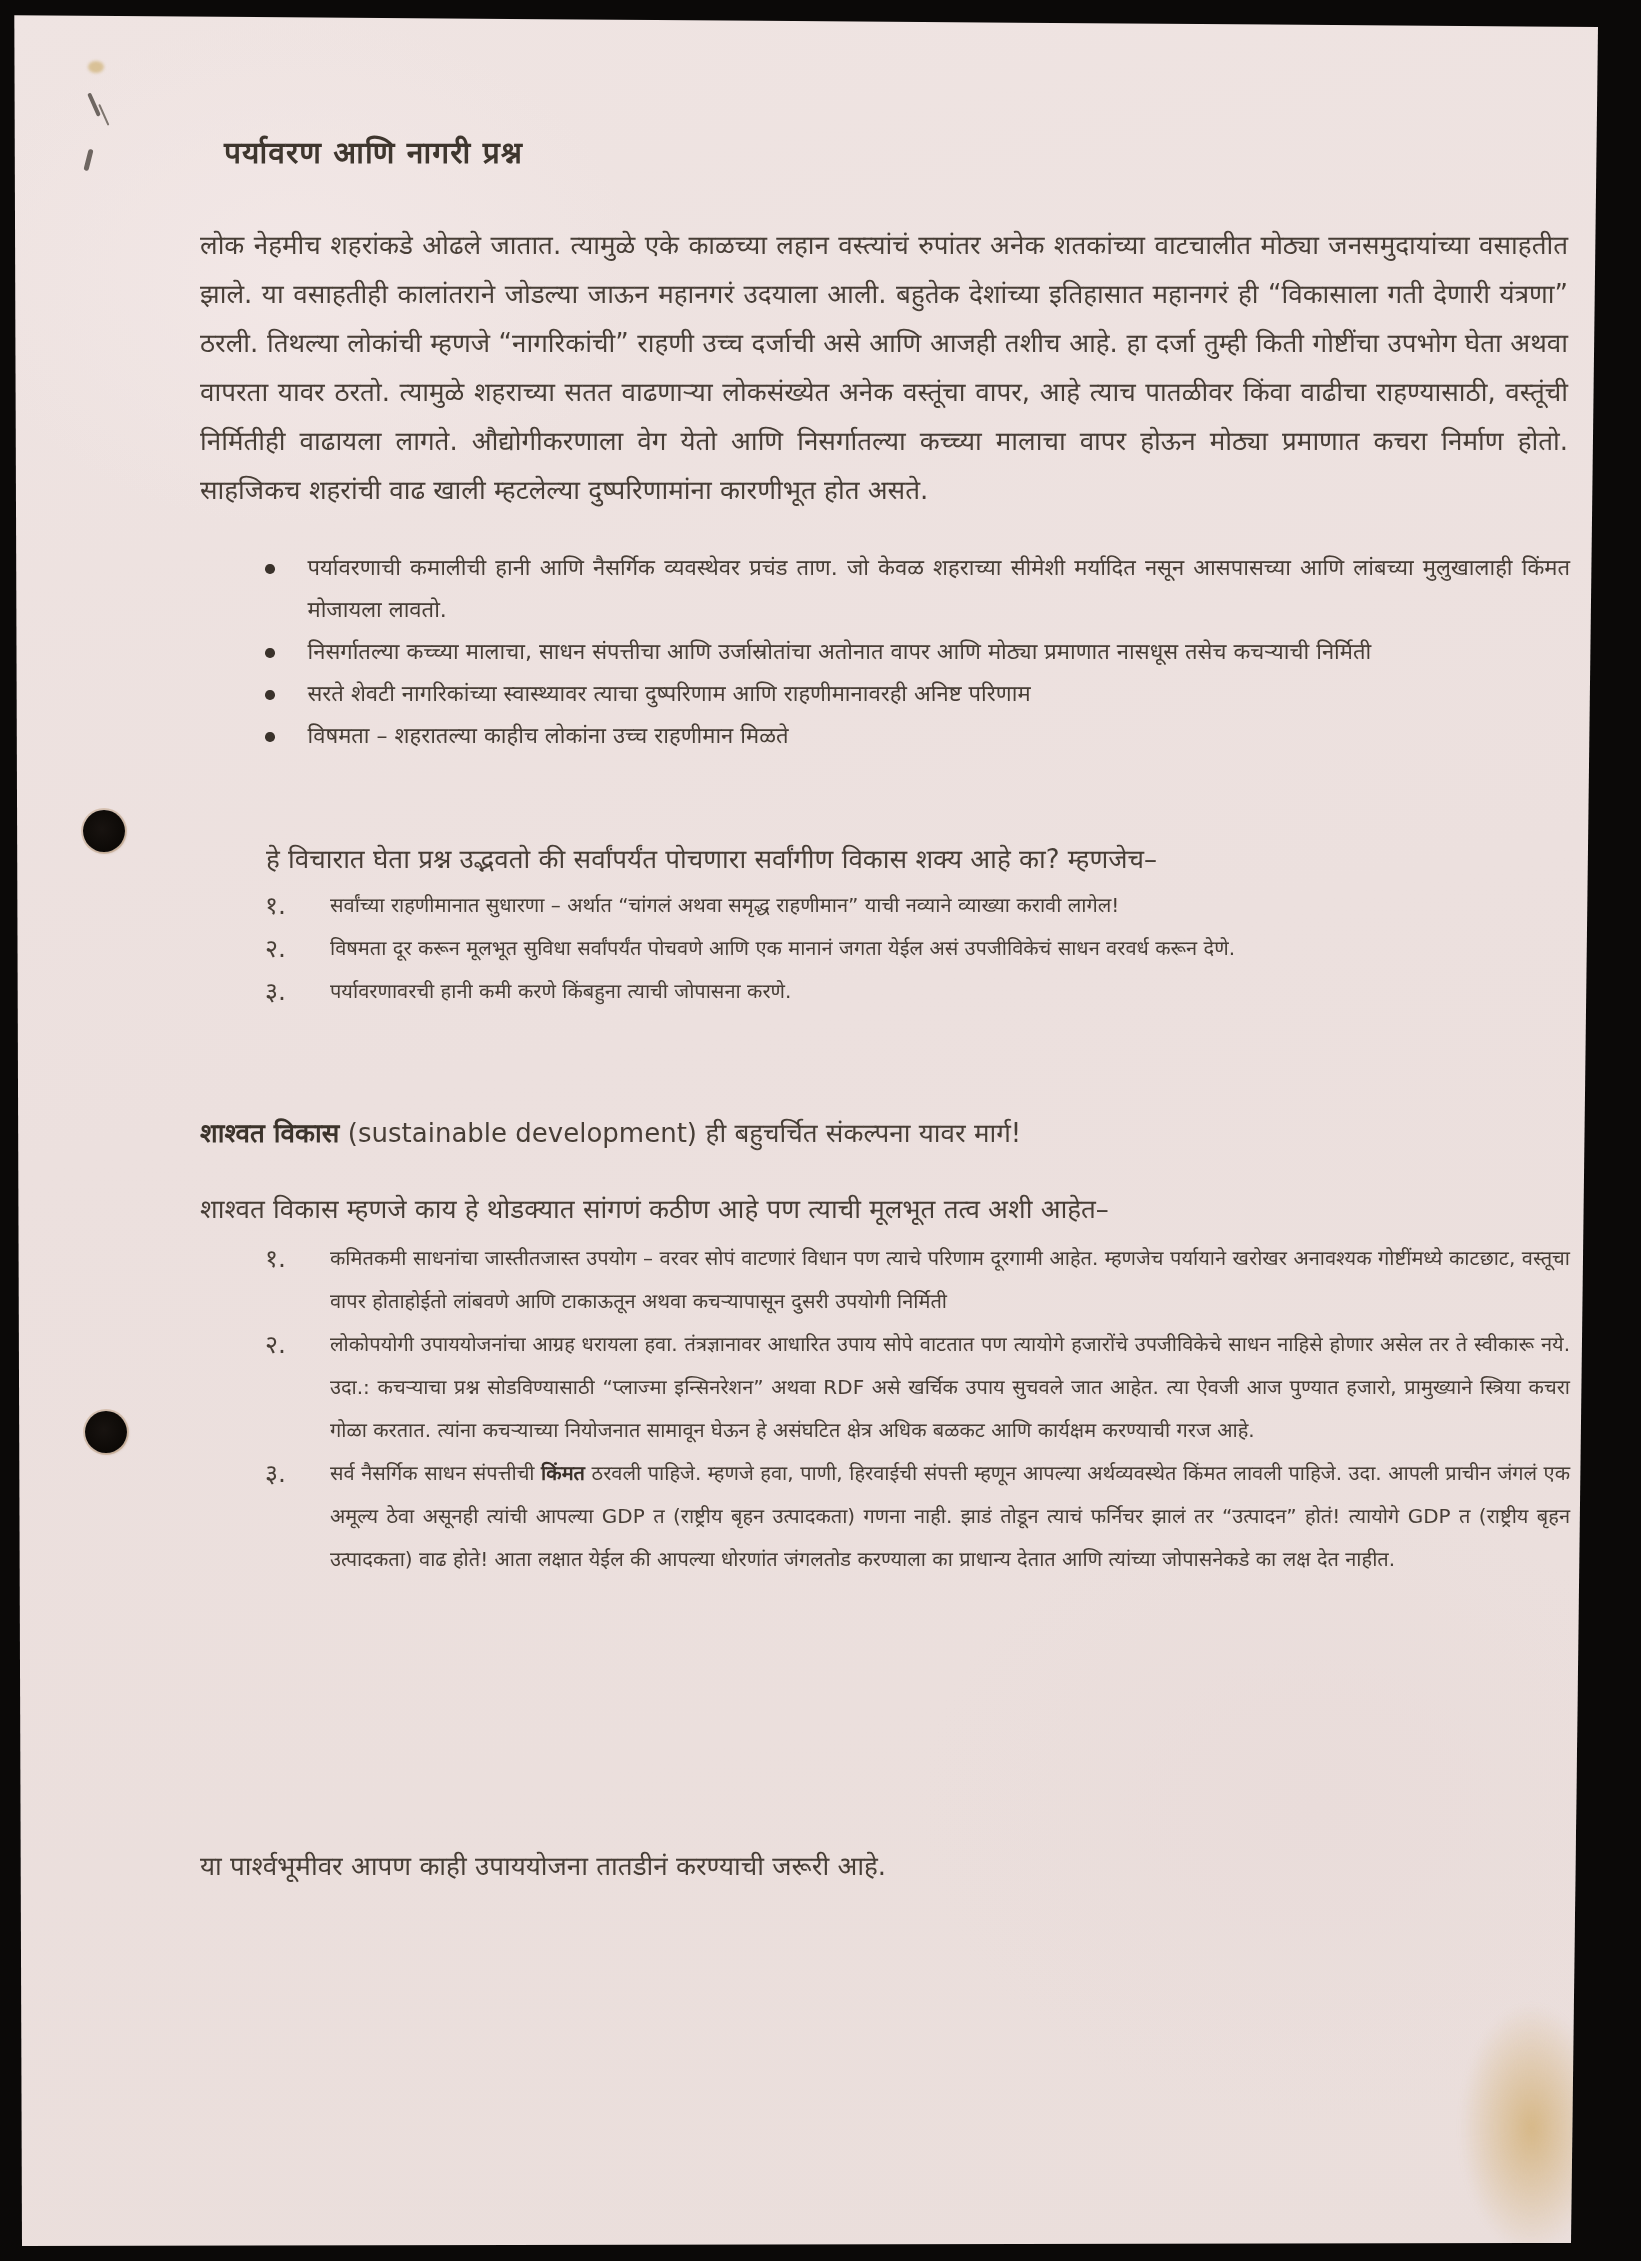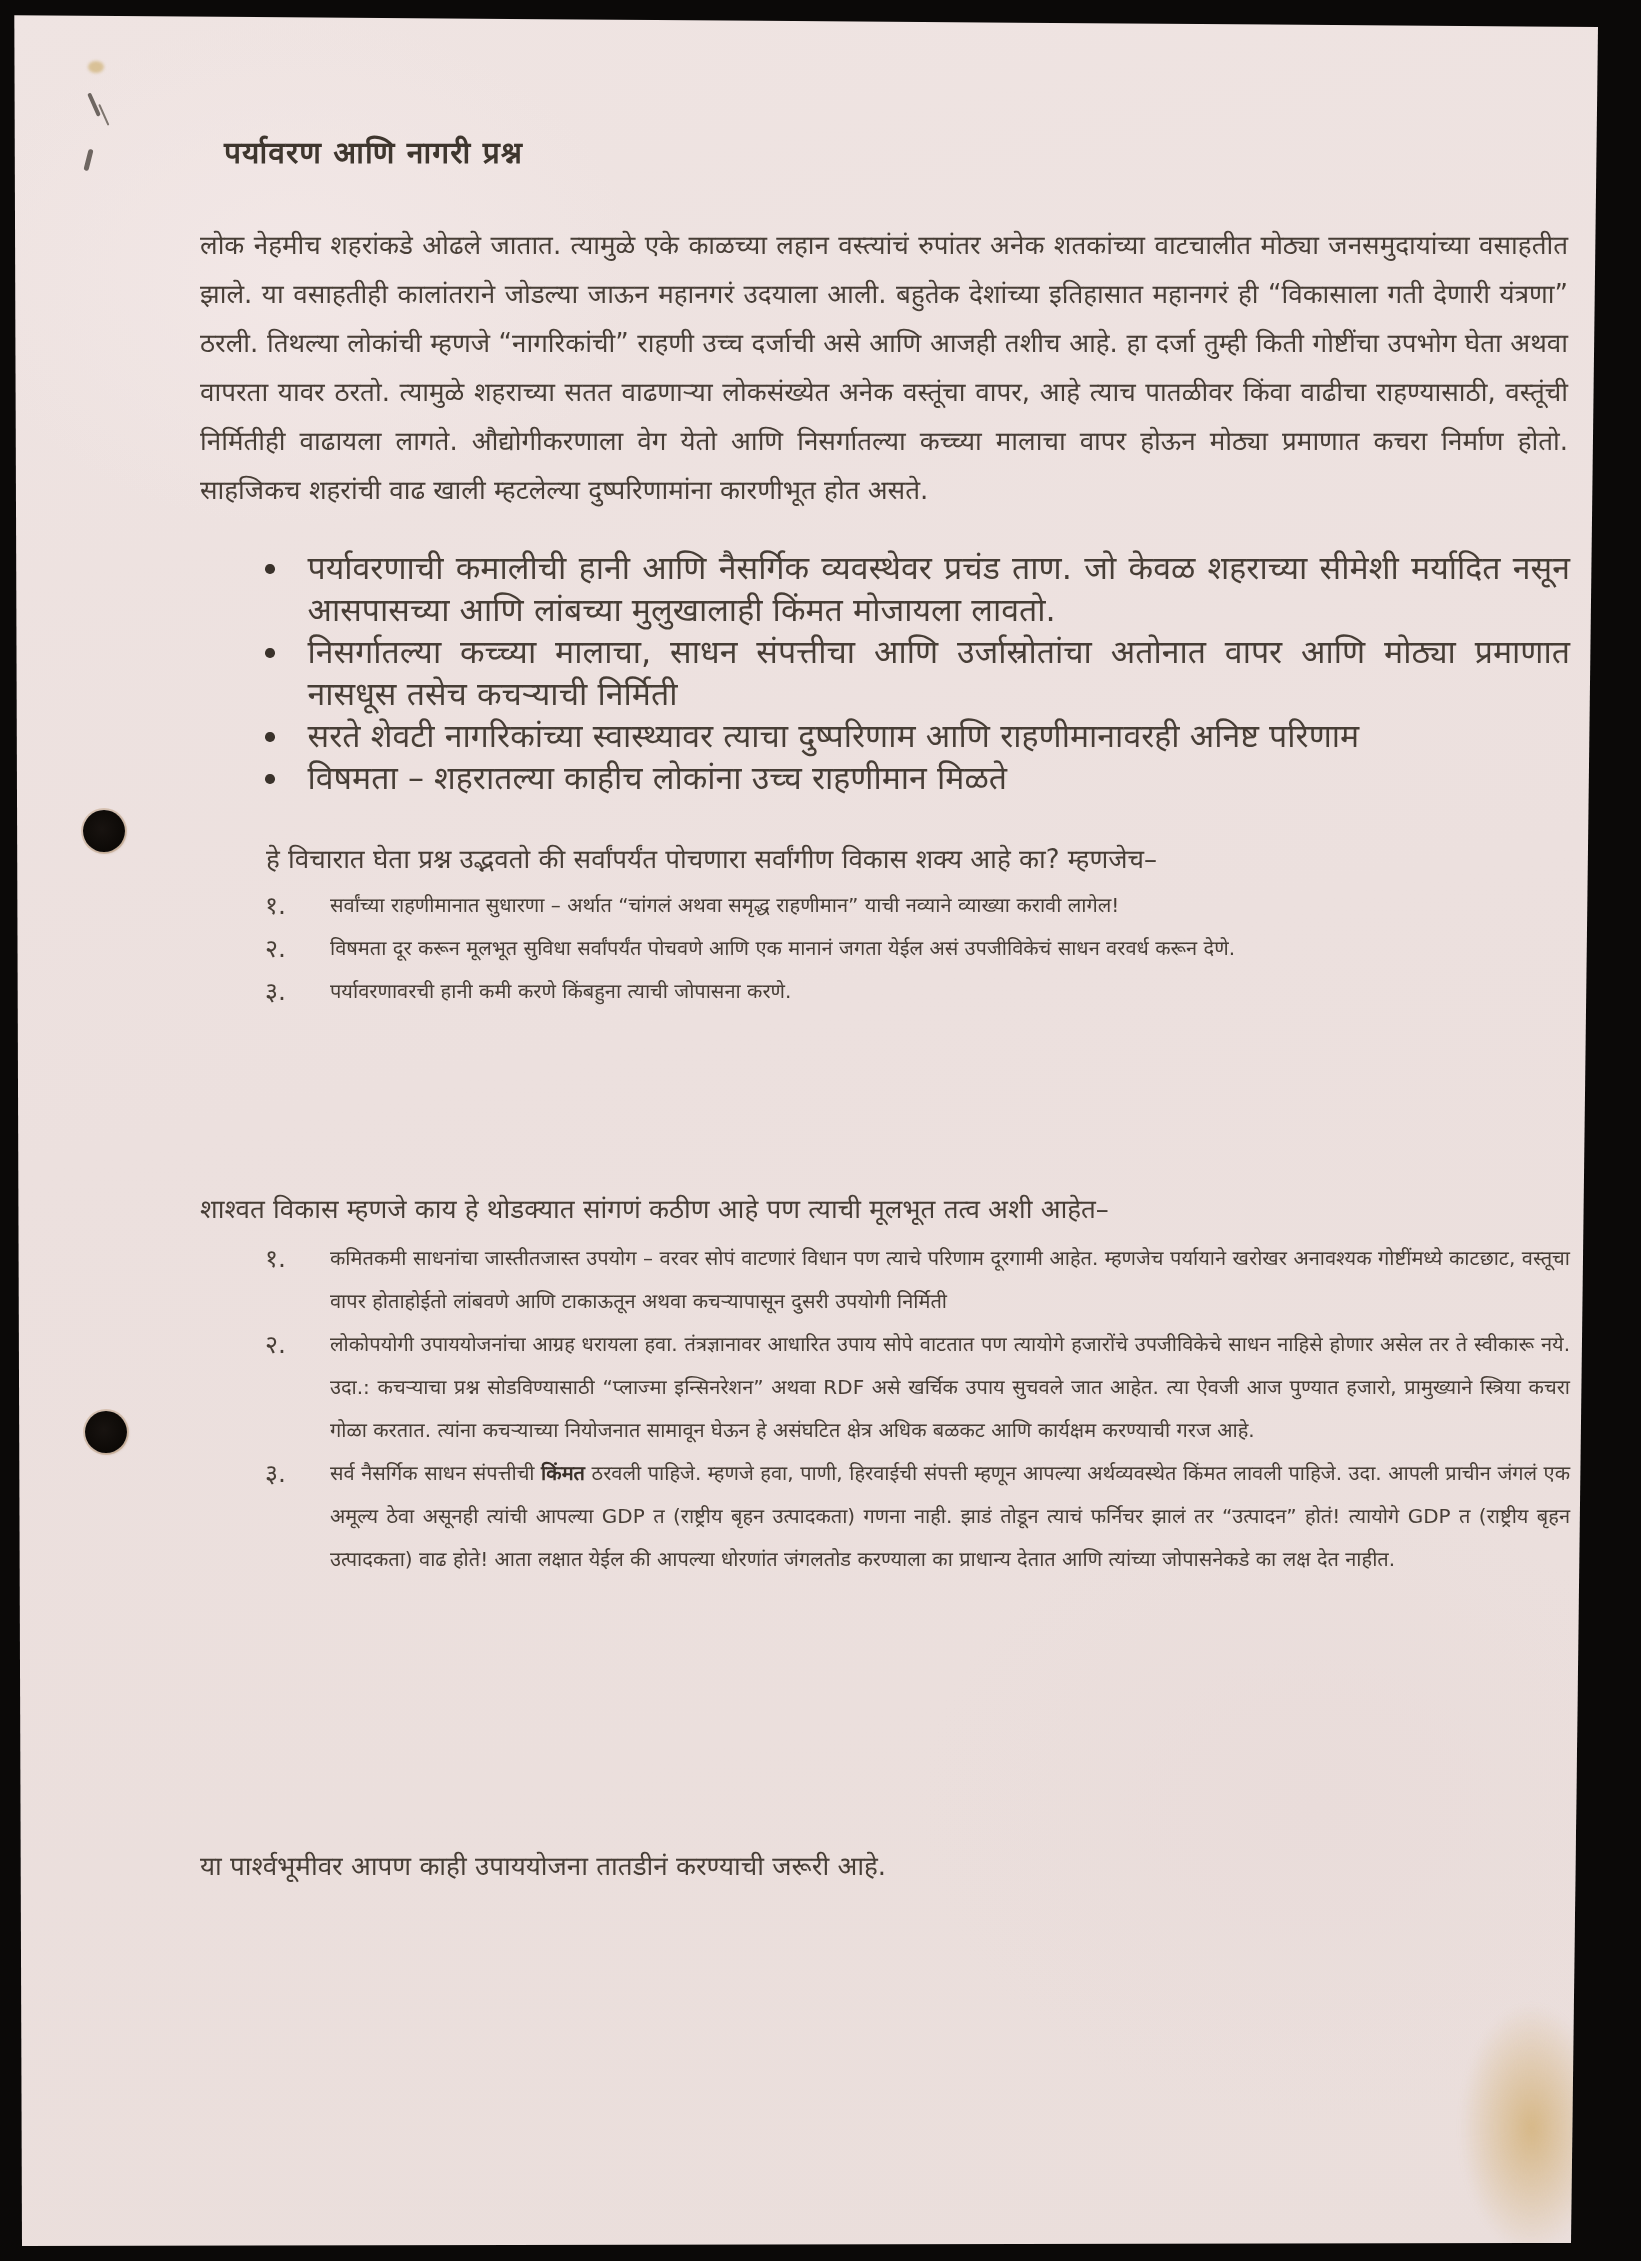--- a/index.html
+++ b/index.html
@@ -53,21 +53,21 @@
   .intro{
     position:absolute;left:200px;top:195px;width:1368px;
     font-size:26px;line-height:49px;text-align:justify;
   }
   .bullet-list{position:absolute;left:265px;top:547px;width:1305px;}
   .bullet-item{display:flex;}
   .bullet-dot{
     flex:0 0 9.5px;width:9.5px;height:9.5px;border-radius:50%;
     background:#3a322b;margin-top:17px;margin-right:33px;
   }
-  .bullet-text{flex:1;font-size:32px;line-height:42px;text-align:justify;}
+  .bullet-text{flex:1;font-size:22px;line-height:42px;text-align:justify;}
   .question{
     position:absolute;left:266px;top:810px;width:1307px;
     font-size:26px;line-height:46px;
   }
   .num-list{position:absolute;}
   .goals{left:265px;top:884px;width:1305px;}
   .principles{left:265px;top:1237px;width:1305px;}
   .num-item{display:flex;}
   .num-marker{flex:0 0 42px;font-size:25px;line-height:43px;}
   .num-text{flex:1;font-size:20px;line-height:43px;text-align:justify;margin-left:23px;}
@@ -130,20 +130,21 @@
     <div class="num-item">
       <span class="num-marker txt">२.</span>
       <span class="num-text txt">विषमता दूर करून मूलभूत सुविधा सर्वांपर्यंत पोचवणे आणि एक मानानं जगता येईल असं उपजीविकेचं साधन वरवर्ध करून देणे.</span>
     </div>
     <div class="num-item">
       <span class="num-marker txt">३.</span>
       <span class="num-text txt">पर्यावरणावरची हानी कमी करणे किंबहुना त्याची जोपासना करणे.</span>
     </div>
   </div>
 
+  <p class="subheading txt"><span class="term">शाश्वत विकास</span><span class="eng">(sustainable development)</span><span>ही बहुचर्चित संकल्पना यावर मार्ग!</span></p>
 
   <p class="principles-intro txt">शाश्वत विकास म्हणजे काय हे थोडक्यात सांगणं कठीण आहे पण त्याची मूलभूत तत्व अशी आहेत–</p>
 
   <div class="num-list principles">
     <div class="num-item">
       <span class="num-marker txt">१.</span>
       <span class="num-text txt">कमितकमी साधनांचा जास्तीतजास्त उपयोग – वरवर सोपं वाटणारं विधान पण त्याचे परिणाम दूरगामी आहेत. म्हणजेच पर्यायाने  खरोखर अनावश्यक गोष्टींमध्ये काटछाट, वस्तूचा वापर होताहोईतो लांबवणे आणि टाकाऊतून अथवा कचऱ्यापासून दुसरी उपयोगी निर्मिती</span>
     </div>
     <div class="num-item">
       <span class="num-marker txt">२.</span>

